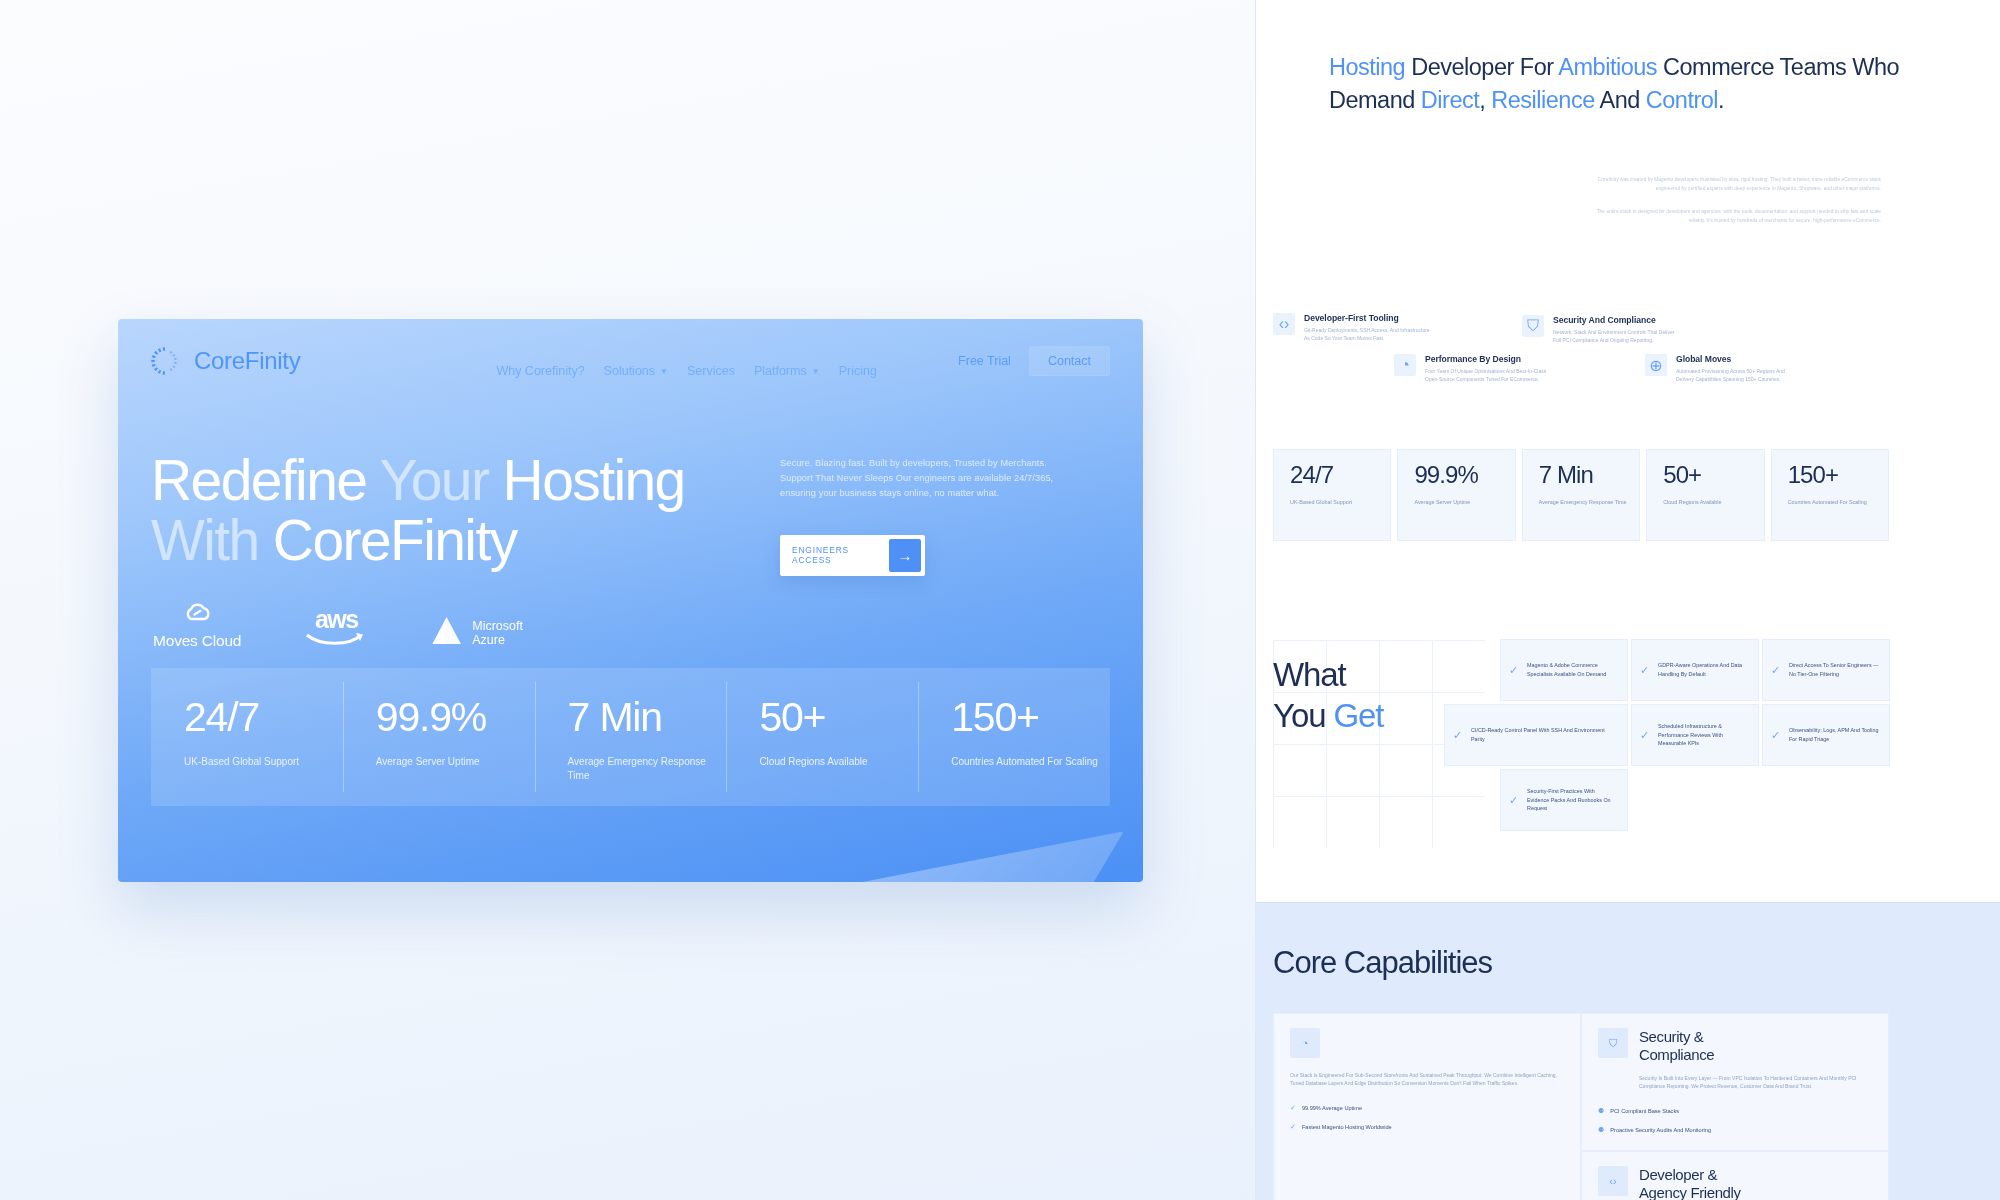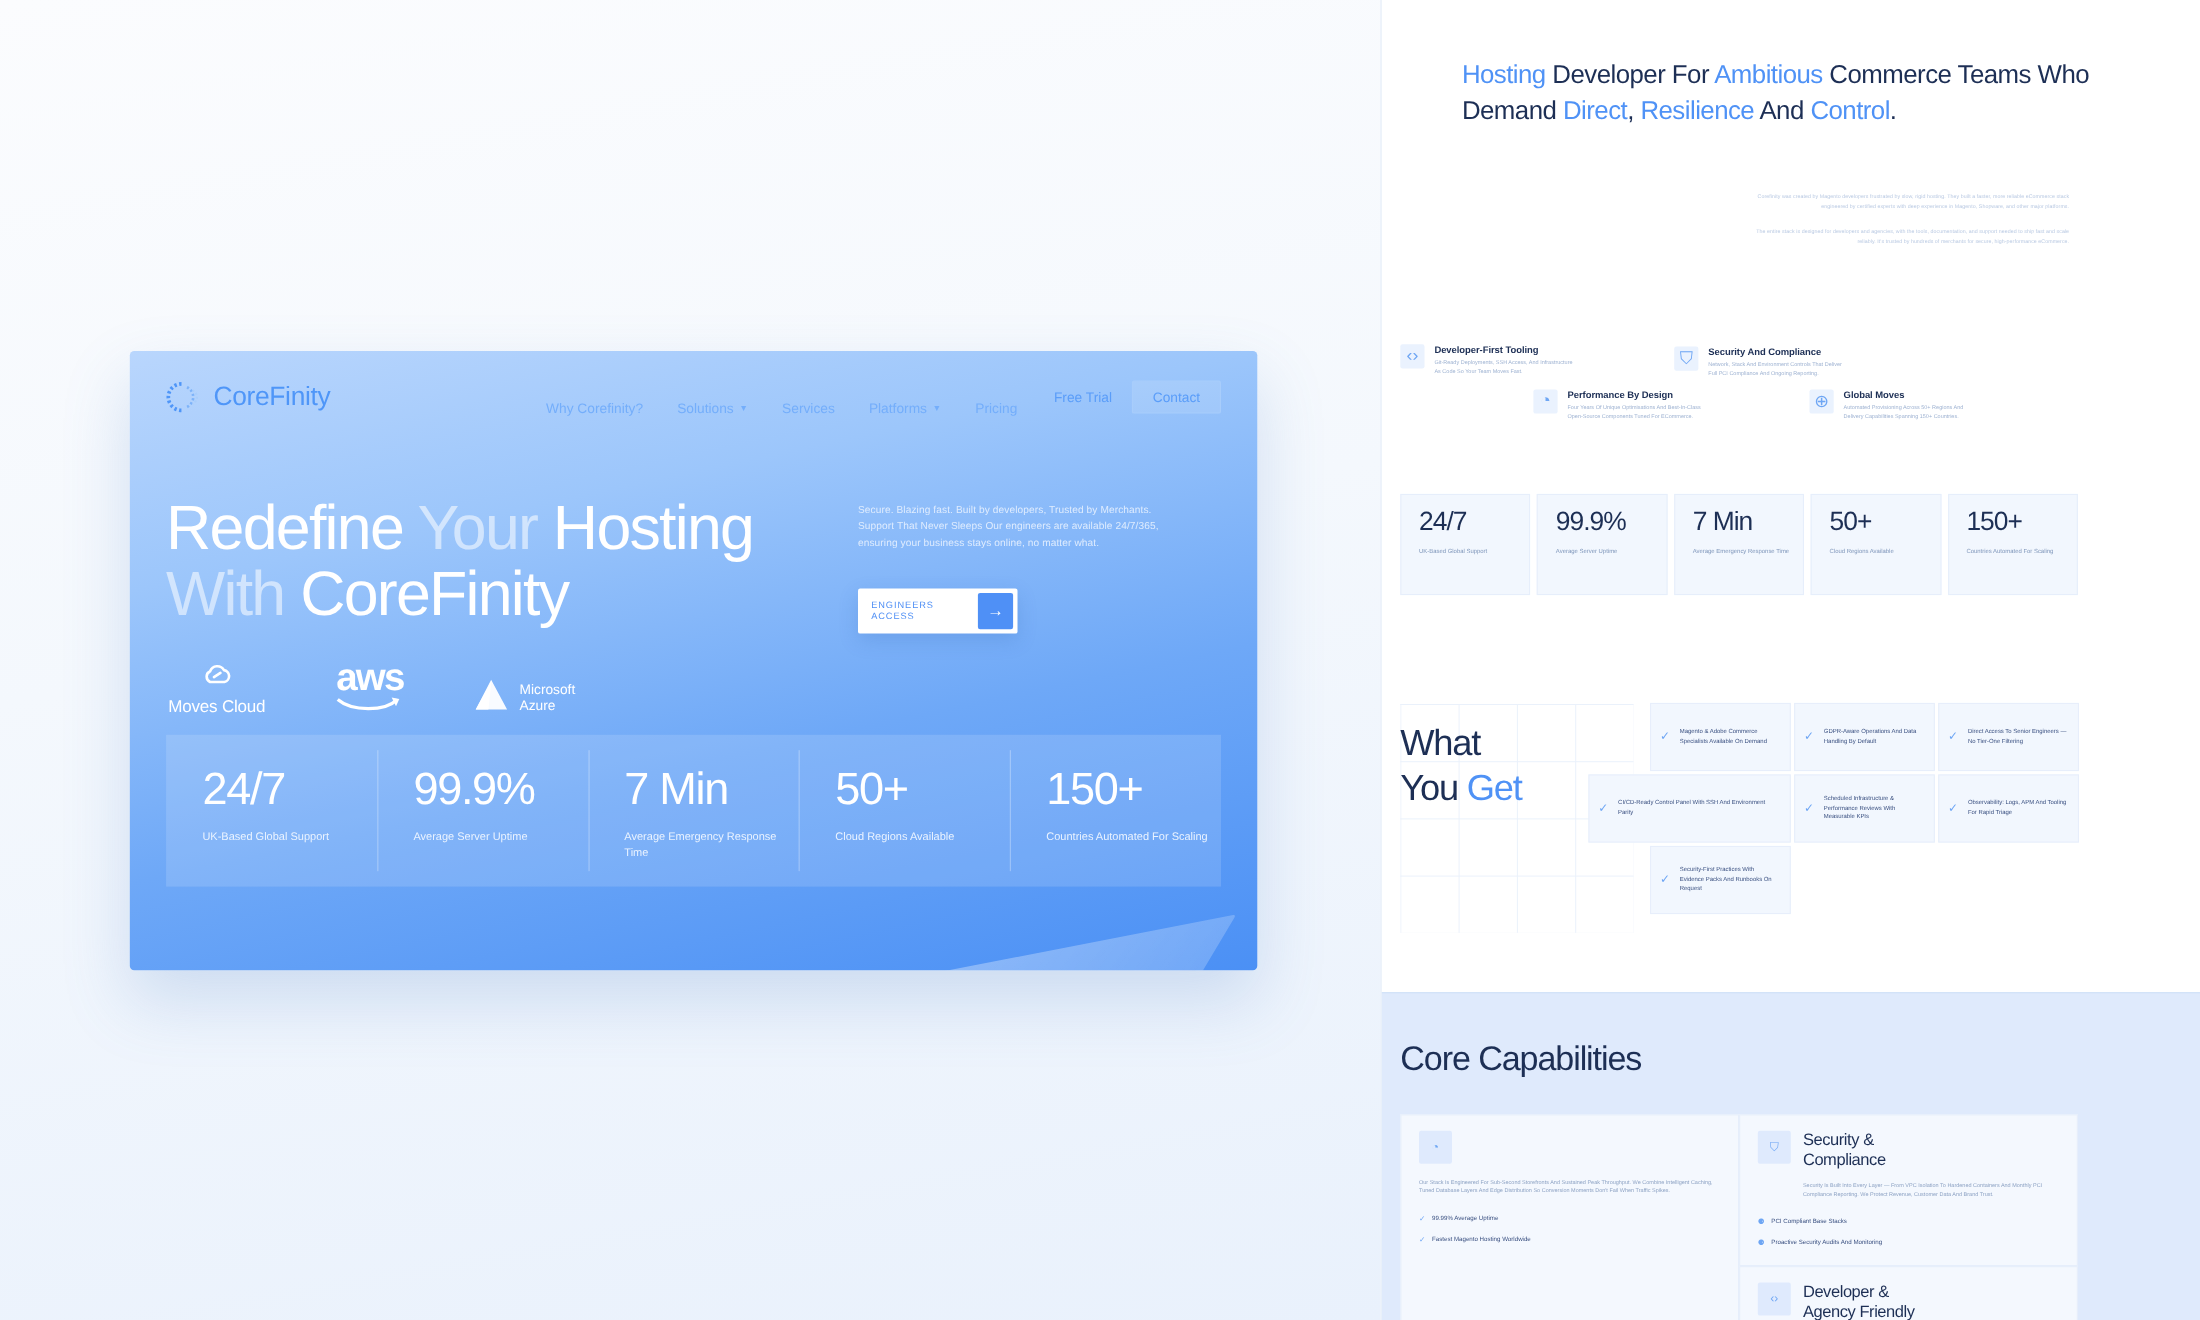--- a/index.html
+++ b/index.html
@@ -35,21 +35,21 @@
   .sheetwrap{position:absolute;inset:0;opacity:.75;}
 
   
   #hero-nav{
     position:absolute; left:0; top:0; width:100%; height:83px;
     display:flex; align-items:center; padding:0 33px 0 33px;
   }
   .brand{ display:flex; align-items:center; gap:9px; }
   .brand-mark{ width:34px; height:30px; position:relative; }
   .brand-name{ font-size:24px; color:#4f96f8; letter-spacing:-.3px; }
-  .nav-links{ display:flex; align-items:flex-end; gap:31px; margin-left:196px;margin-top:20px; }
+  .nav-links{ display:flex; align-items:flex-end; gap:19px; margin-left:196px;margin-top:20px; }
   .nav-link{ font-size:12.5px; color:#74aefb; display:flex; align-items:center; gap:5px; white-space:nowrap;}
   .caret{ font-size:8px; line-height:1; position:relative; top:1px; }
   .nav-right{ margin-left:auto; display:flex; align-items:center; gap:18px; }
   .nav-free{ font-size:12.5px; color:#5a9df9; }
   .nav-contact{
     font-size:12.5px; color:#5a9df9; border:1px solid #a8cdfb;
     padding:7px 18px; border-radius:2px; background:rgba(255,255,255,.12);
   }
 
   
@@ -74,21 +74,21 @@
     width:33px; height:33px; margin-right:4px; background:#4f90f6; color:#fff;
     display:flex; align-items:center; justify-content:center; font-size:15px;
     border-radius:2px;
   }
 
   
   #logos{ position:absolute; left:35px; top:282px; display:flex; align-items:flex-end; gap:63px; color:#fff;}
   .logo{ display:flex; flex-direction:column; align-items:center; }
   .logo-row{ display:flex; align-items:center; gap:9px; }
   .gcp-txt{ font-size:15.5px; letter-spacing:-.2px; margin-top:3px; }
-  .aws-txt{ font-size:35px; font-weight:700; letter-spacing:-1.6px; line-height:.85;text-align:right; }
+  .aws-txt{ font-size:25px; font-weight:700; letter-spacing:-1.6px; line-height:.85;text-align:right; }
   .az-txt{ font-size:12.5px; line-height:1.16; }
 
   
   #hero-stats{
     position:absolute; left:33px; top:349px; width:959px; height:138px;
     background:rgba(255,255,255,.14); display:flex;
   }
   #hero-stats .st{
     flex:1; padding:29px 0 0 33px; position:relative;
   }

